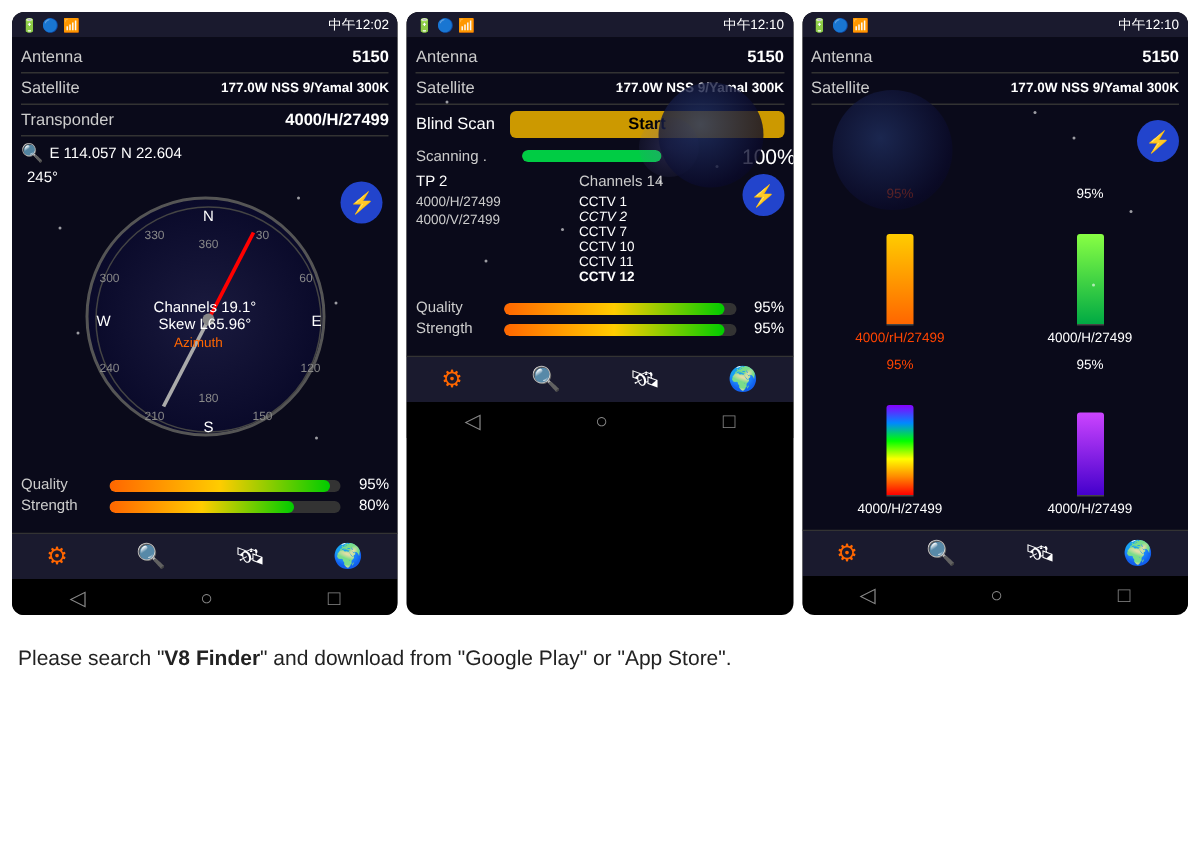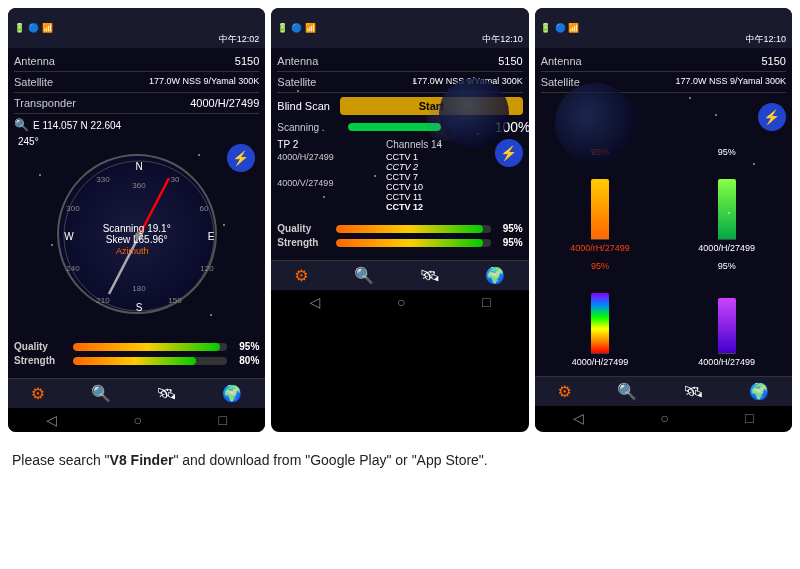--- a/index.html
+++ b/index.html
@@ -28,37 +28,37 @@
     .status-bar {
       background: #1a1a2e;
       display: flex;
       justify-content: space-between;
       align-items: center;
       padding: 2px 6px;
       font-size: 9px;
       color: #fff;
     }
     .status-left { display: flex; gap: 3px; align-items: center; }
-    .status-right { display: flex; gap: 3px; align-items: center; margin-top: 23px; }
+    .status-right { display: flex; gap: 3px; align-items: center; }
     
     .phone-content {
       background: #0a0a1a;
       padding: 5px 6px;
       flex: 1;
       position: relative;
     }
     .info-row {
       display: flex;
       justify-content: space-between;
       padding: 2px 0;
       font-size: 11px;
       color: #fff;
     }
     .info-label { color: #ccc; }
-    .info-value { color: #fff; }
+    .info-value { color: #fff; font-weight: bold; }
     .divider { border-bottom: 1px solid #333; margin: 2px 0; }
 
     
     .compass-area {
       position: relative;
       width: 100%;
       height: 200px;
       display: flex;
       align-items: center;
       justify-content: center;
@@ -85,21 +85,20 @@
     }
     .compass-text {
       font-size: 10px;
       color: #fff;
       white-space: nowrap;
     }
 
     
     .signal-section {
       padding: 4px 0;
-      font-weight: bold;
     }
     .signal-row {
       display: flex;
       align-items: center;
       gap: 4px;
       margin: 3px 0;
     }
     .signal-label {
       width: 55px;
       font-size: 10px;
@@ -370,21 +369,21 @@
 
             <line x1="80" y1="80" x2="110" y2="22" stroke="red" stroke-width="2.5"></line>
             <line x1="80" y1="80" x2="50" y2="138" stroke="#aaa" stroke-width="2.5"></line>
 
             <text x="57" y="98" fill="#ff6600" font-size="9">Azimuth</text>
 
             <circle cx="80" cy="80" r="4" fill="#888"></circle>
           </svg>
           <div class="compass-center">
             <div class="compass-text">
-              <span>Scanning</span> <span>19.1°</span>
+              <span>Channels</span> <span>19.1°</span>
             </div>
             <div class="compass-text">
               <span>Skew</span> <span>L65.96°</span>
             </div>
           </div>
         </div>
 
         <div class="bluetooth-btn" style="position:absolute;top:10px;right:4px;">⚡</div>
       </div>
 
@@ -463,21 +462,21 @@
         <div class="scanning-bar-bg">
           <div class="scanning-bar-fill"></div>
         </div>
         <span class="scanning-pct">100%</span>
       </div>
 
       <div style="display:flex;gap:4px;margin:4px 0;">
         <div style="flex:1;">
           <div style="font-size:10px;color:#fff;margin-bottom:2px;">TP 2</div>
           <div style="font-size:9px;color:#ccc;">4000/H/27499</div>
-          <div style="font-size:9px;color:#ccc;margin-top:16px;">4000/V/27499</div>
+          <div style="font-size:9px;color:#ccc;margin-top:2px;">4000/V/27499</div>
         </div>
         <div style="flex:1;">
           <div style="font-size:10px;color:#ccc;margin-bottom:2px;">Channels 14</div>
           <div style="font-size:9px;color:#fff;">CCTV 1</div>
           <div style="font-size:9px;color:#fff;font-style:italic;">CCTV 2</div>
           <div style="font-size:9px;color:#fff;">CCTV 7</div>
           <div style="font-size:9px;color:#fff;">CCTV 10</div>
           <div style="font-size:9px;color:#fff;">CCTV 11</div>
           <div style="font-size:9px;color:#fff;font-weight:bold;">CCTV 12</div>
         </div>

